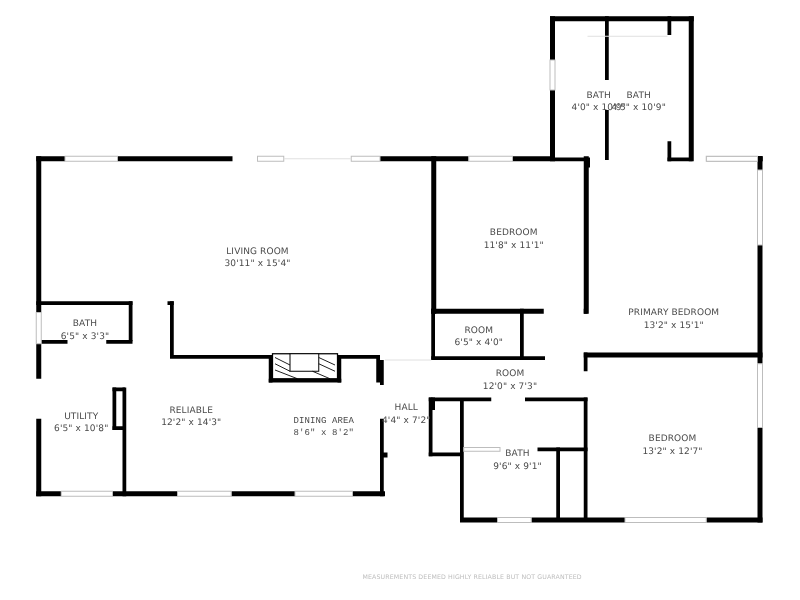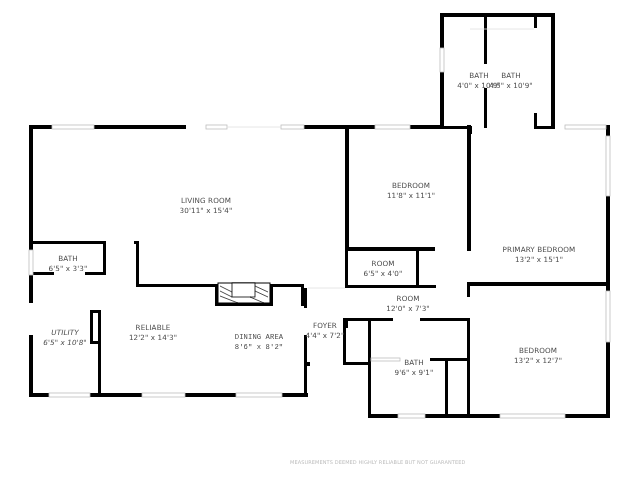--- a/index.html
+++ b/index.html
@@ -160,34 +160,34 @@
   <span>6'5" x 3'3"</span>
 </div>
 <div class="room-label" style="left:383px; top:259px;">
   <span>ROOM</span>
   <span>6'5" x 4'0"</span>
 </div>
 <div class="room-label" style="left:408px; top:294px;">
   <span>ROOM</span>
   <span>12'0" x 7'3"</span>
 </div>
-<div class="room-label" style="left:65px; top:328px;font-style:italic;">
+<div class="room-label" style="left:65px; top:328px;">
   <span>UTILITY</span>
   <span>6'5" x 10'8"</span>
 </div>
 <div class="room-label" style="left:153px; top:323px;">
   <span>RELIABLE</span>
   <span>12'2" x 14'3"</span>
 </div>
 <div class="room-label" style="left:259px; top:332px;font-family:Liberation Mono, monospace;">
   <span>DINING AREA</span>
   <span>8'6" x 8'2"</span>
 </div>
 <div class="room-label" style="left:325px; top:321px;">
-  <span>FOYER</span>
+  <span>HALL</span>
   <span>4'4" x 7'2"</span>
 </div>
 <div class="room-label" style="left:414px; top:358px;">
   <span>BATH</span>
   <span>9'6" x 9'1"</span>
 </div>
 <div class="room-label" style="left:538px; top:346px;">
   <span>BEDROOM</span>
   <span>13'2" x 12'7"</span>
 </div>

